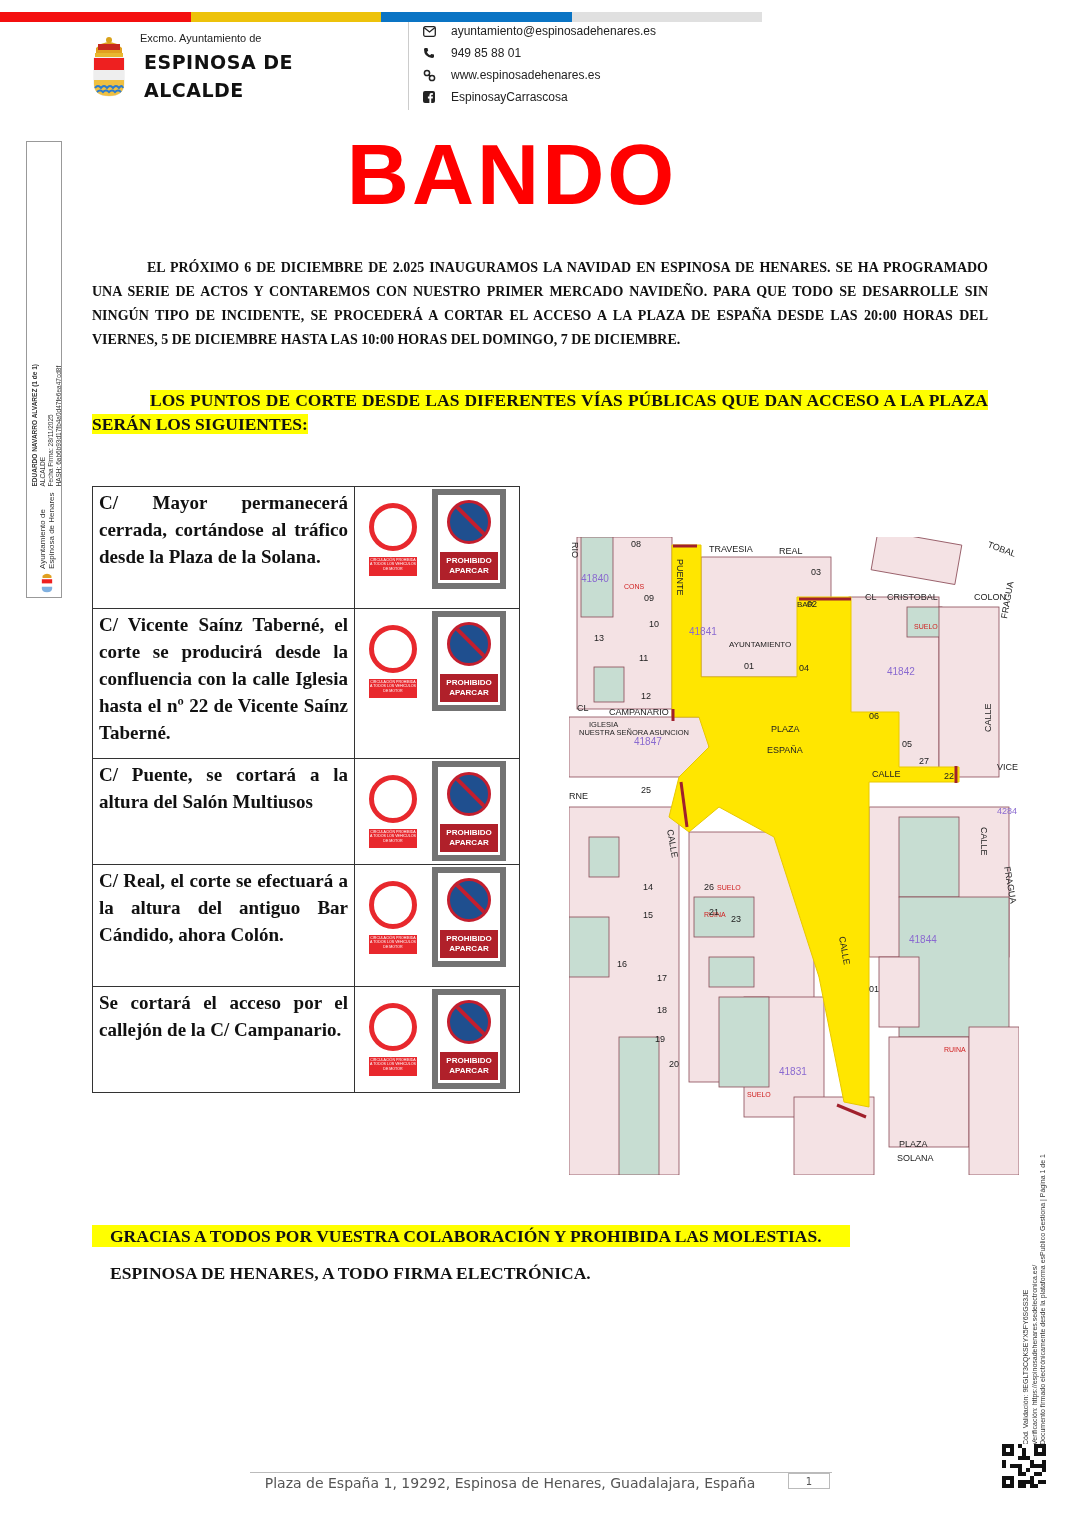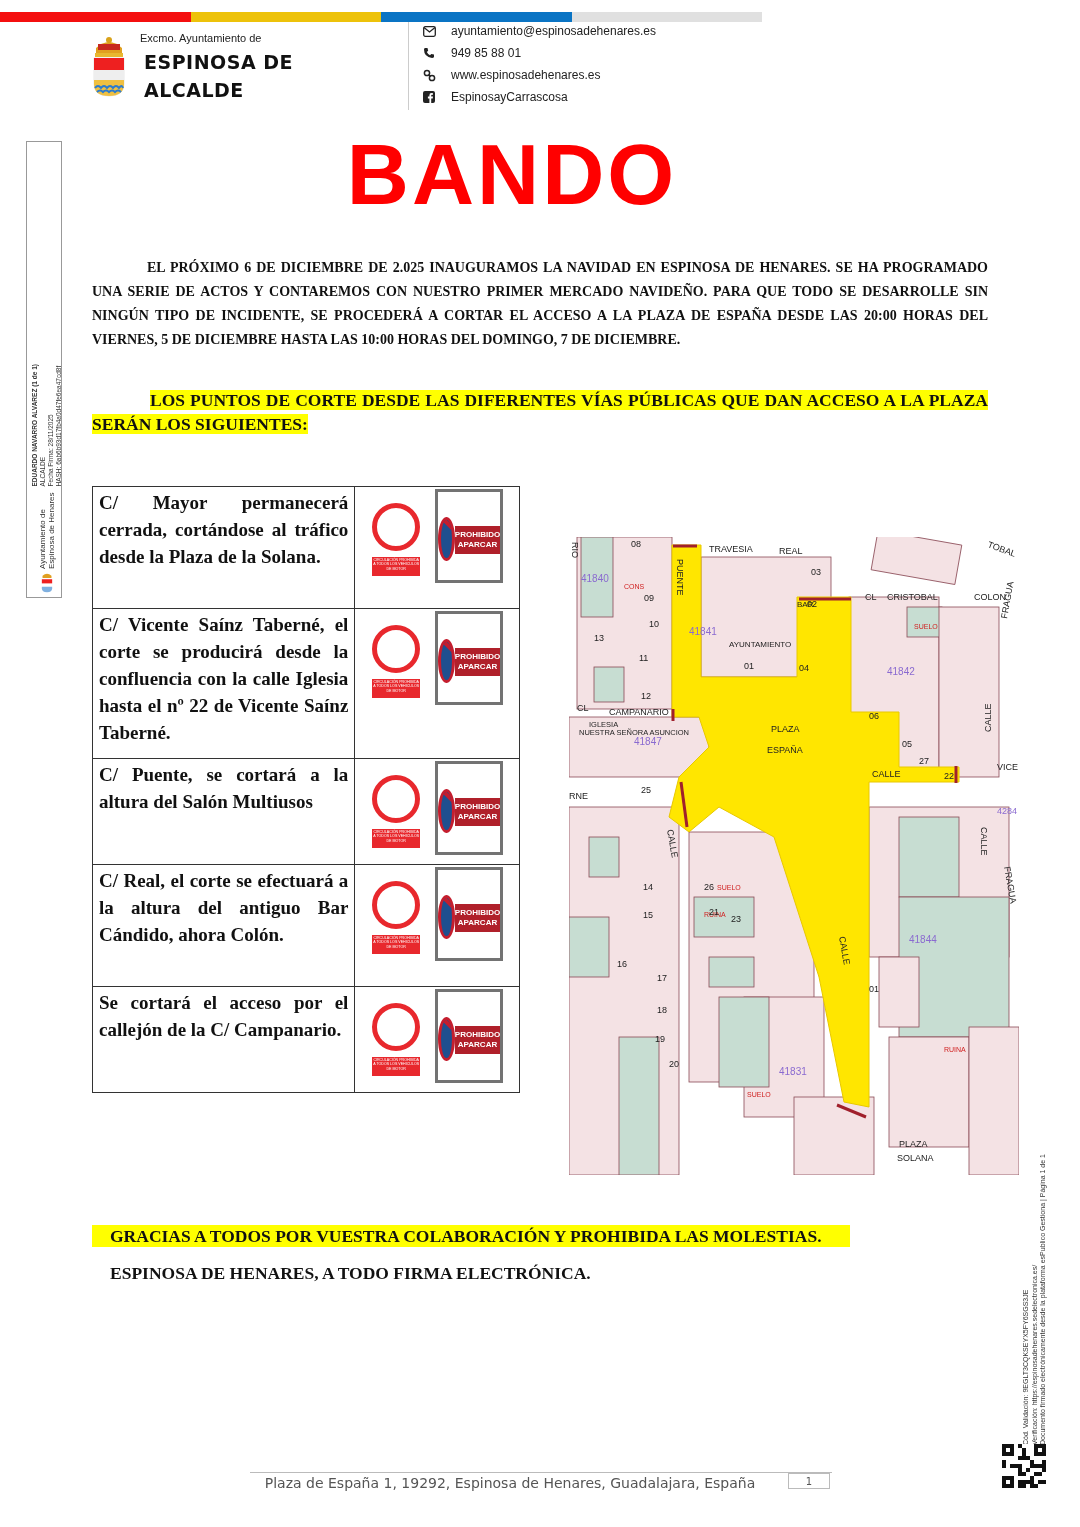--- a/index.html
+++ b/index.html
@@ -31,21 +31,21 @@
   table.vias { position: absolute; left: 92px; top: 486px; width: 428px; border-collapse: collapse; }
   table.vias td { border: 1px solid #333; vertical-align: top; padding: 0; }
   table.vias td.txt { width: 260px; padding: 2px 6px 4px 6px; font-weight: bold; font-size: 19px; line-height: 27px; text-align: justify; }
   table.vias td.sig { width: 166px; }
   .hdr-l { font-size: 20px; }
   .hdr-r { text-align: center; vertical-align: middle !important; font-weight: bold; font-size: 20px; }
   .signs { display: flex; align-items: flex-start; justify-content: center; gap: 14px; padding-top: 2px; }
   .sign1 { width: 50px; display: flex; flex-direction: column; align-items: center; margin-top: 14px; }
   .ring { width: 38px; height: 38px; border: 5px solid #e8282d; border-radius: 50%; background: #fff; }
   .sign1 .cap { margin-top: 6px; width: 48px; height: 19px; background: #e8282d; color: #fff; font-family: "Liberation Sans", sans-serif; font-size: 3.6px; line-height: 4.4px; text-align: center; padding-top: 1px; box-sizing: border-box; }
-  .sign2 { width: 62px; height: 88px; border: 3px solid #737373; display: flex; flex-direction: row; align-items: center; background: #fff; }
+  .sign2 { width: 62px; height: 88px; border: 6px solid #737373; display: flex; flex-direction: column; align-items: center; background: #fff; }
   .noparking { margin-top: 5px; width: 44px; height: 44px; border-radius: 50%; background: #1f4f8f; border: 3px solid #c41e2e; box-sizing: border-box; position: relative; overflow: hidden; }
   .noparking::after { content: ""; position: absolute; left: -6px; top: 17px; width: 56px; height: 4px; background: #c41e2e; transform: rotate(45deg); }
   .sign2 .cap { margin-top: 8px; width: 58px; height: 28px; background: #b0202a; color: #fff; font-family: "Liberation Sans", sans-serif; font-weight: bold; font-size: 8px; line-height: 10px; text-align: center; padding-top: 4px; box-sizing: border-box; }
 
   .map { position: absolute; left: 569px; top: 537px; width: 450px; height: 638px; background: #f3e8ea; overflow: hidden; }
   .map svg { display: block; }
 
   .thanks { position: absolute; left: 92px; top: 1225px; font-weight: bold; font-size: 17.5px; line-height: 22px; padding-left: 18px; }
   .thanks-hl { position: absolute; left: 92px; top: 1225px; height: 22px; width: 758px; background: #ffff00; }
   .sign-line { position: absolute; left: 110px; top: 1262px; font-weight: bold; font-size: 17.5px; line-height: 22px; }

